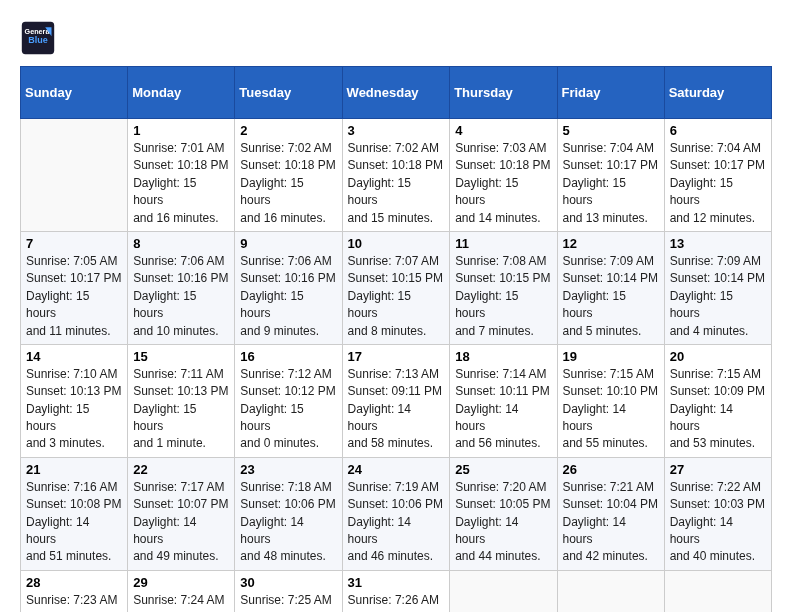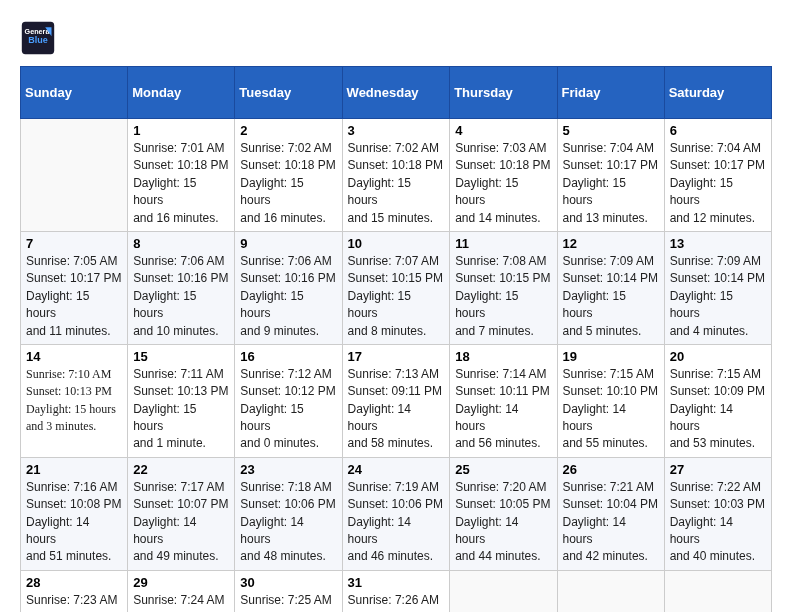--- a/index.html
+++ b/index.html
@@ -205,21 +205,21 @@
           <div class="day-num">13</div>
           <div class="day-info" style="white-space: pre-line;">Sunrise: 7:09 AM
 Sunset: 10:14 PM
 Daylight: 15 hours
 and 4 minutes.</div>
         </td>
       </tr>
       <tr>
         <td>
           <div class="day-num">14</div>
-          <div class="day-info" style="white-space: pre-line; font-family: Liberation Serif, serif;">Sunrise: 7:10 AM
+          <div class="day-info" style="white-space: pre-line;">Sunrise: 7:10 AM
 Sunset: 10:13 PM
 Daylight: 15 hours
 and 3 minutes.</div>
         </td>
         <td>
           <div class="day-num">15</div>
           <div class="day-info" style="white-space: pre-line;">Sunrise: 7:11 AM
 Sunset: 10:13 PM
 Daylight: 15 hours
 and 1 minute.</div>

